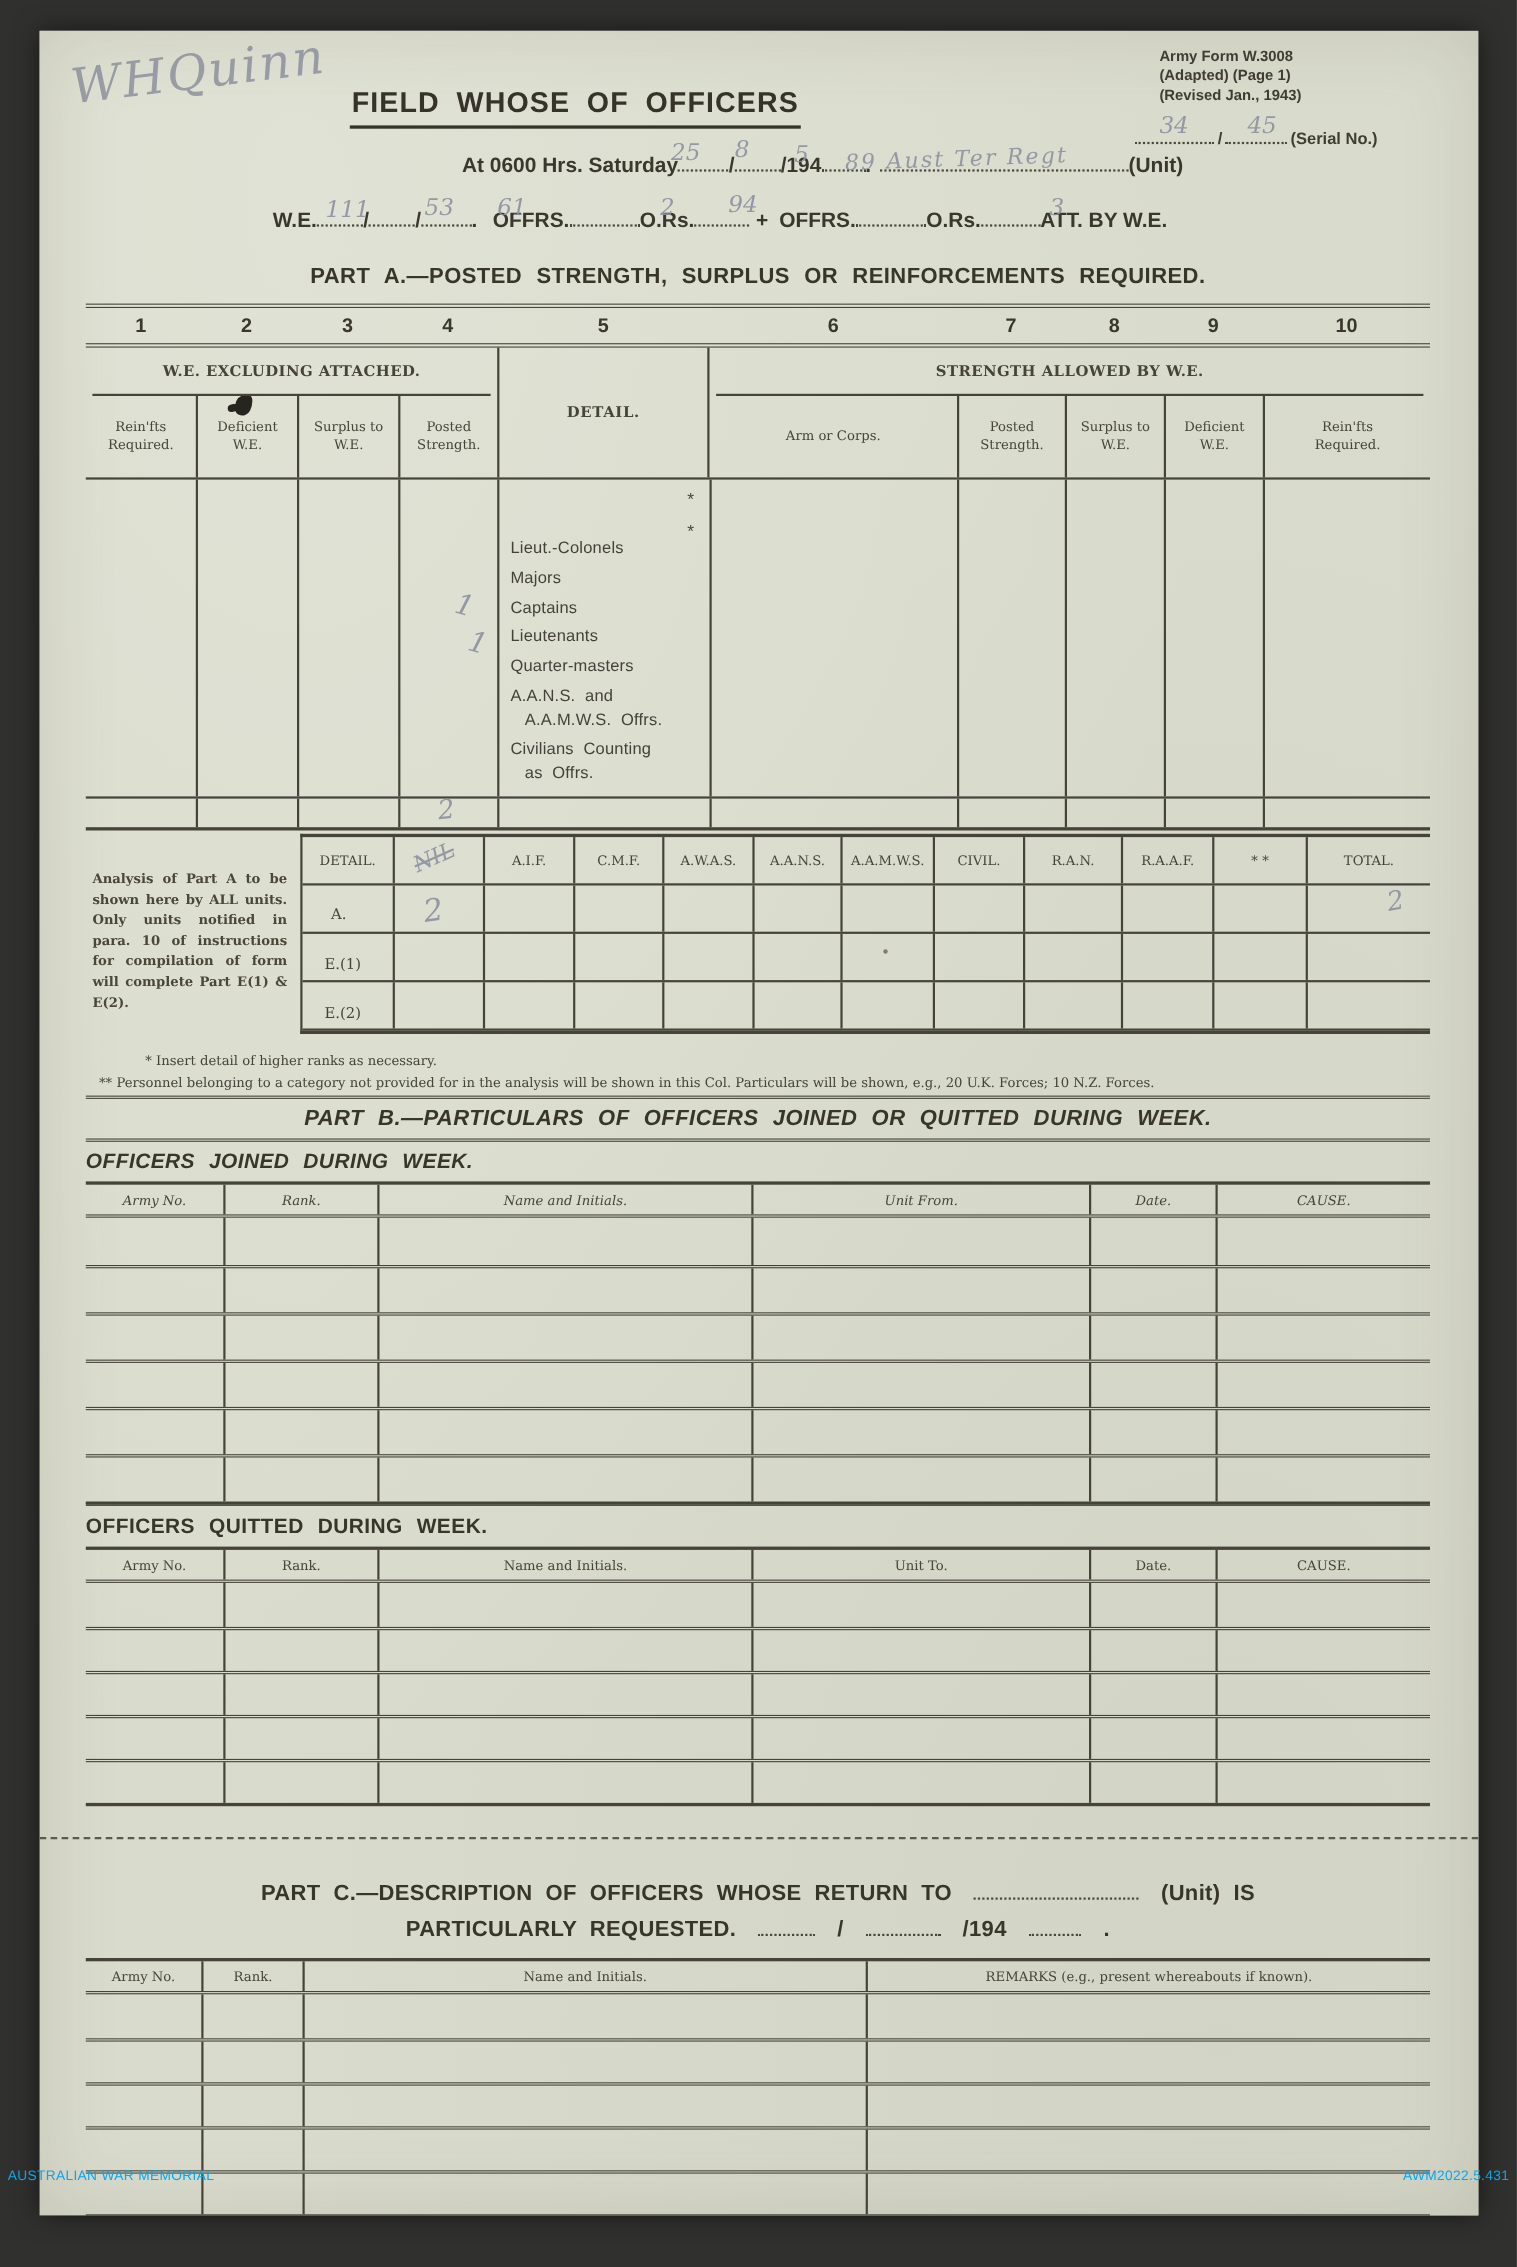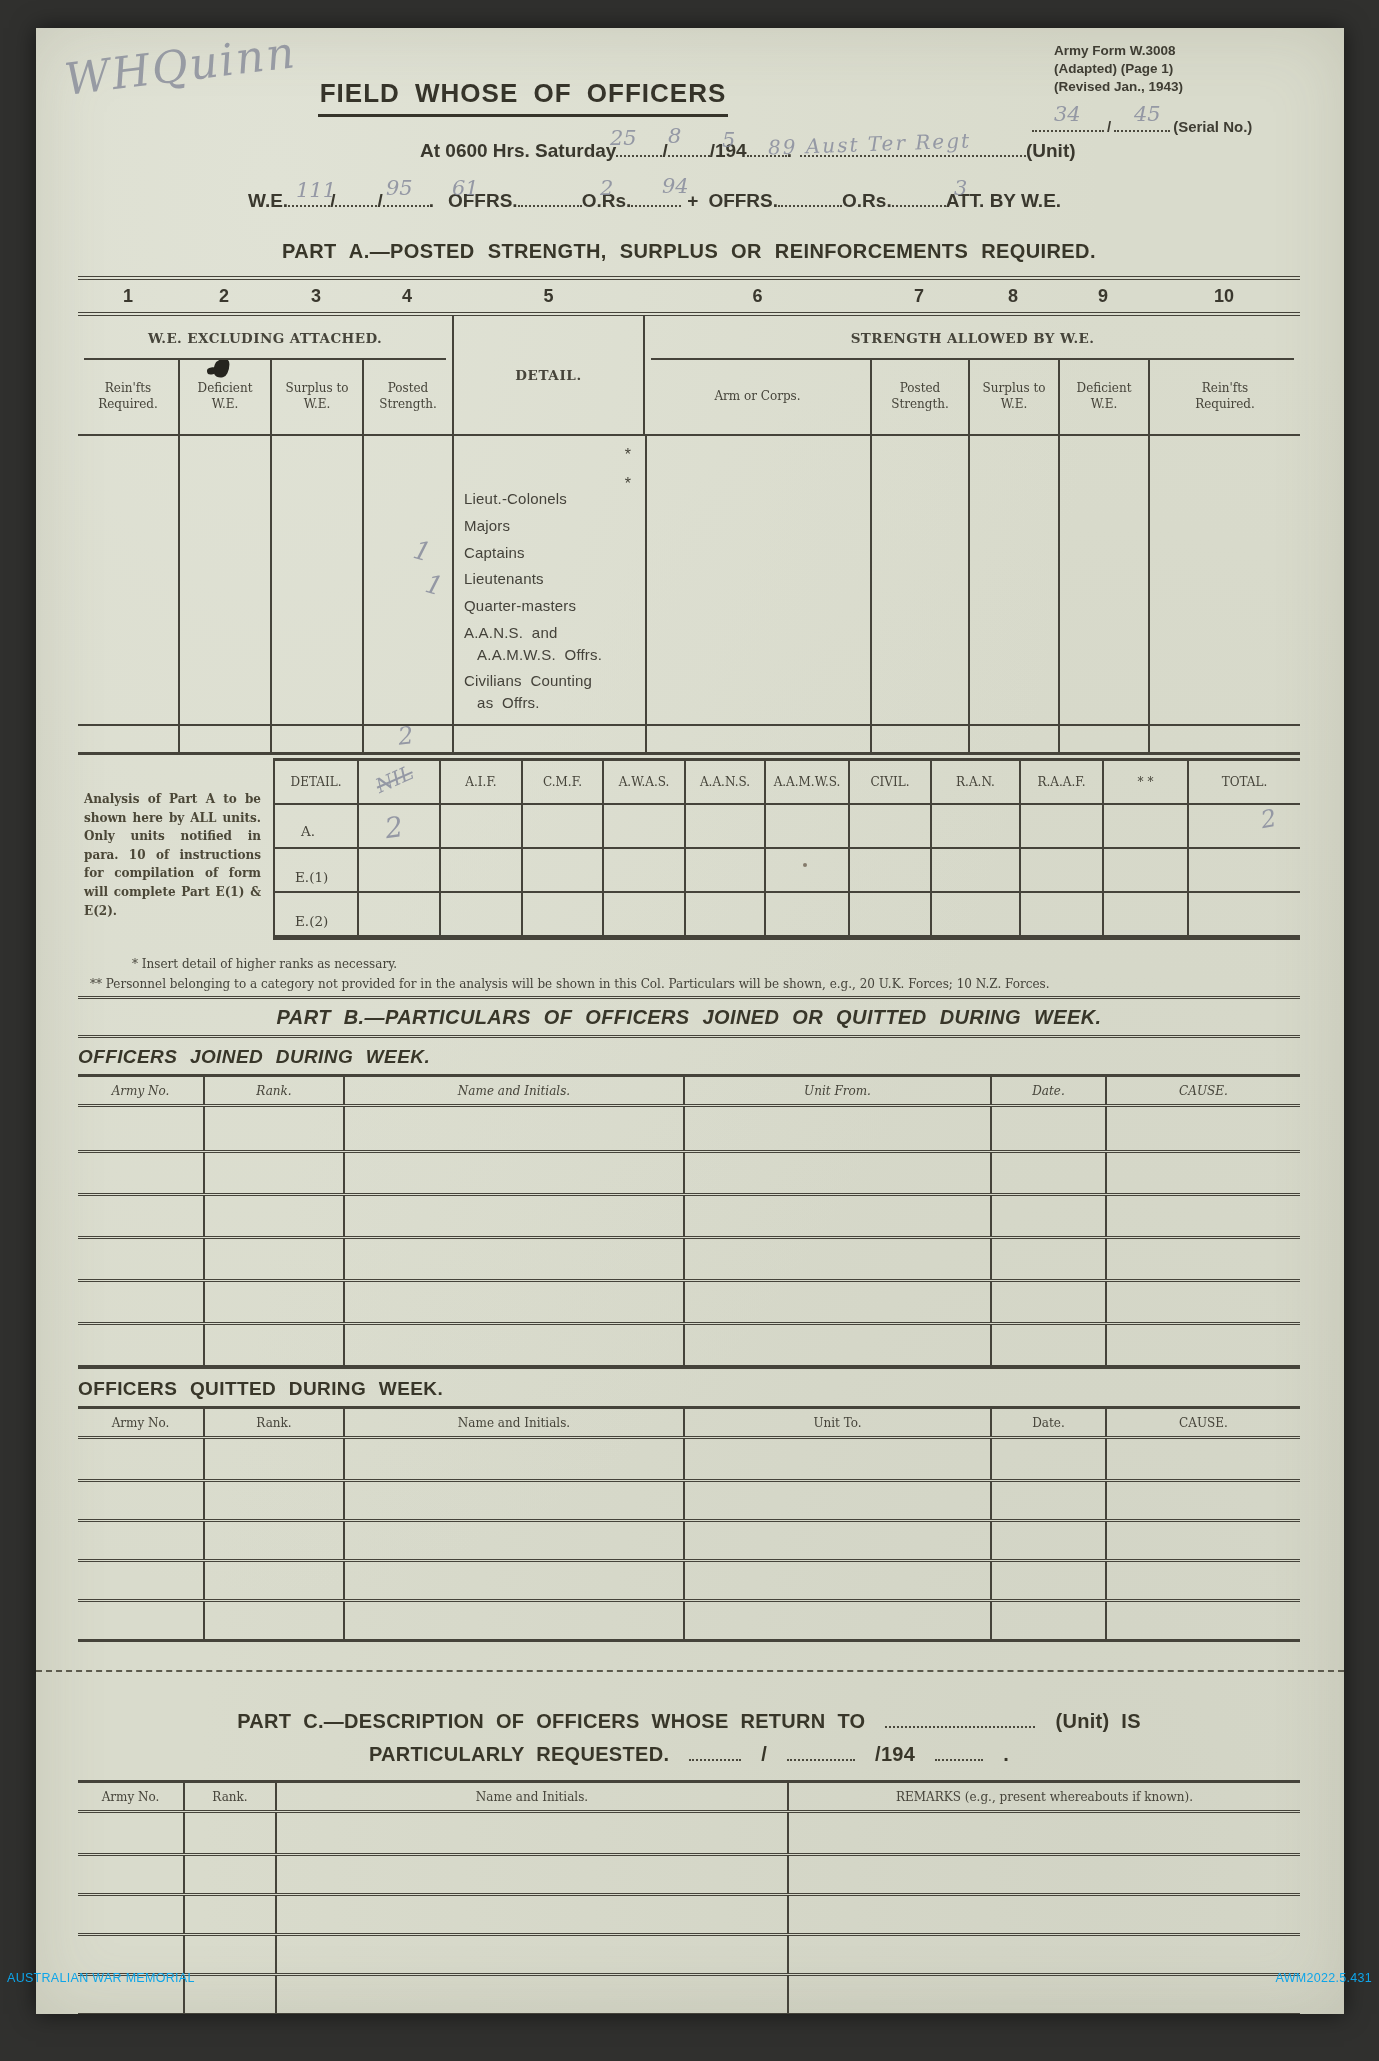--- a/index.html
+++ b/index.html
@@ -208,21 +208,21 @@
     <span class="b" style="width:64px"></span>
     <span>O.Rs.</span>
     <span class="b" style="width:50px"></span>
     <span style="margin-left:6px">+</span>
     <span style="margin-left:10px">OFFRS.</span>
     <span class="b" style="width:64px"></span>
     <span>O.Rs.</span>
     <span class="b" style="width:54px"></span>
     <span>ATT. BY W.E.</span>
     <span class="pen ph" style="left:48px;top:-12px">111</span>
-    <span class="pen ph" style="left:138px;top:-14px">95</span>
+    <span class="pen ph" style="left:138px;top:-14px">53</span>
     <span class="pen ph" style="left:204px;top:-14px">61</span>
     <span class="pen ph" style="left:352px;top:-14px">2</span>
     <span class="pen ph" style="left:414px;top:-16px">94</span>
     <span class="pen ph" style="left:706px;top:-14px">3</span>
   </div>
 
   <div class="sechead" style="top:212px">PART A.—POSTED STRENGTH, SURPLUS OR REINFORCEMENTS REQUIRED.</div>
 
   <div class="pa">
     <div class="pa-nums">

